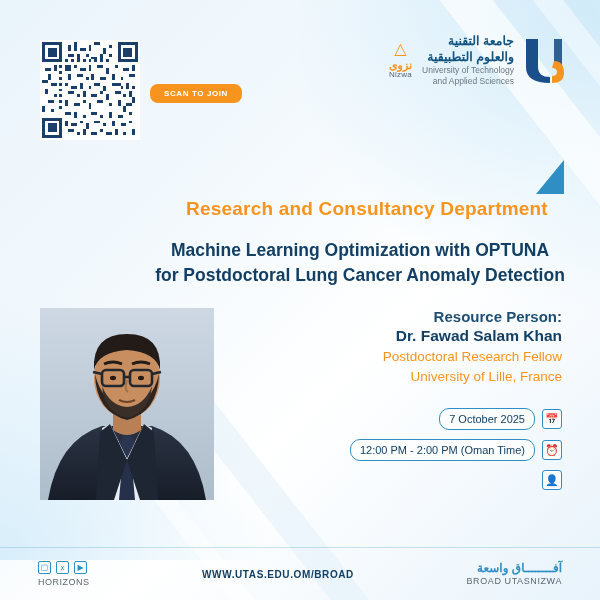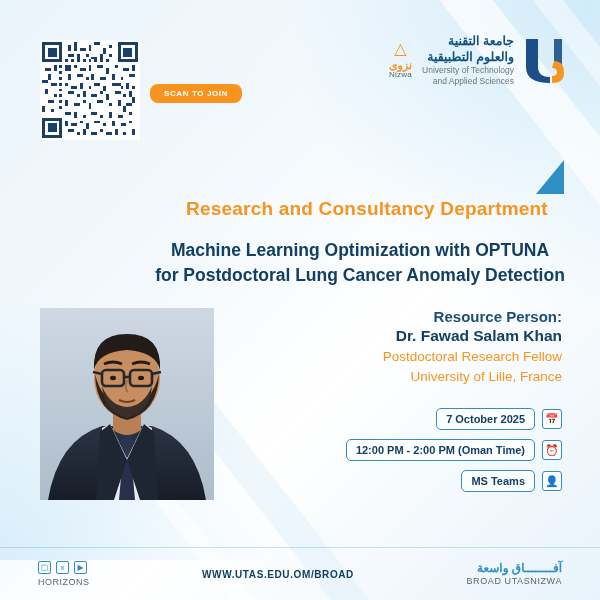--- a/index.html
+++ b/index.html
@@ -96,21 +96,21 @@
     background: linear-gradient(180deg,#cfd9e2 0%, #b9c6d2 100%);
     overflow: hidden;
   }
   .photo svg { display:block; width:100%; height:100%; }
 
   
   .chips { position: absolute; right: 38px; top: 408px; width: 330px; }
   .chip-row { display: flex; justify-content: flex-end; align-items: center; gap: 7px; margin-bottom: 9px; }
   .chip {
     border: 1px solid #2f8fc4; color: #123f63; background: rgba(255,255,255,0.7);
-    font-size: 11px; font-weight: bold; padding: 4px 9px; border-radius: 5px;
+    font-size: 11px; font-weight: normal; padding: 4px 9px; border-radius: 10px;
     white-space: nowrap;
   }
   .chip-icon {
     width: 20px; height: 20px; border: 1px solid #2f8fc4; border-radius: 3px;
     display: flex; align-items: center; justify-content: center;
     color: #2f8fc4; font-size: 11px; background: rgba(255,255,255,0.7);
   }
 
   
   .footer-line { position: absolute; left: 0; bottom: 52px; width: 600px; height: 1px; background: rgba(47,143,196,0.25); }
@@ -380,21 +380,20 @@
   <div class="chips">
     <div class="chip-row">
       <div class="chip">7 October 2025</div>
       <div class="chip-icon">📅</div>
     </div>
     <div class="chip-row">
       <div class="chip">12:00 PM - 2:00 PM (Oman Time)</div>
       <div class="chip-icon">⏰</div>
     </div>
     <div class="chip-row">
-      <div class="chip">MS Teams</div>
       <div class="chip-icon">👤</div>
     </div>
   </div>
 
   <div class="footer-line"></div>
 
   <div class="footer">
     <div class="social">
       <div class="social-icons">
         <div class="sic">▢</div>

